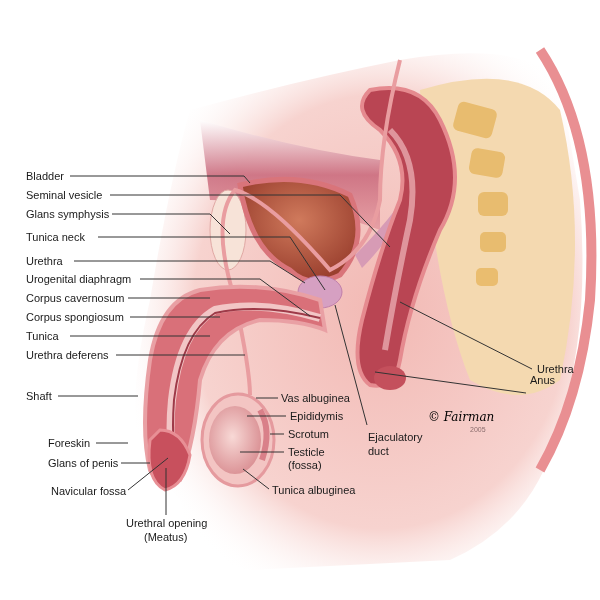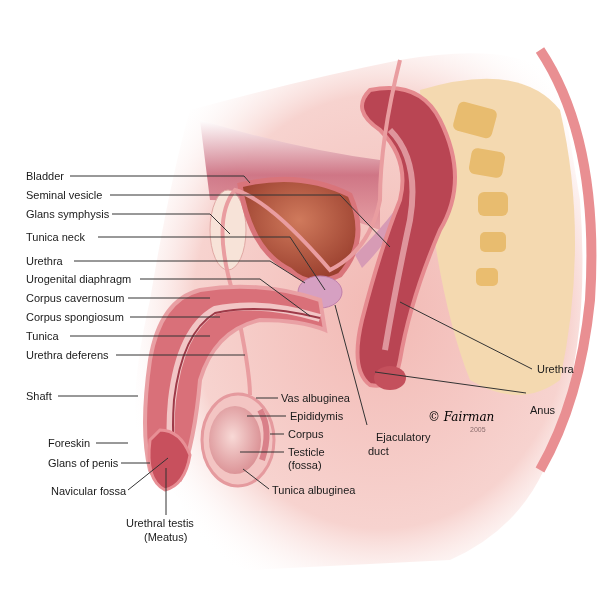--- a/index.html
+++ b/index.html
@@ -117,27 +117,27 @@
 <div class="lbl" style="left:26px;top:292px">Corpus cavernosum</div>
 <div class="lbl" style="left:26px;top:311px">Corpus spongiosum</div>
 <div class="lbl" style="left:26px;top:330px">Tunica</div>
 <div class="lbl" style="left:26px;top:349px">Urethra deferens</div>
 <div class="lbl" style="left:26px;top:390px">Shaft</div>
 <div class="lbl" style="left:48px;top:437px">Foreskin</div>
 <div class="lbl" style="left:48px;top:457px">Glans of penis</div>
 <div class="lbl" style="left:51px;top:485px">Navicular fossa</div>
 
 <div class="lbl" style="left:537px;top:363px">Urethra</div>
-<div class="lbl" style="left:530px;top:404px">Anus</div>
+<div class="lbl" style="left:530px;top:374px">Anus</div>
 <div class="lbl" style="left:281px;top:392px">Vas albuginea</div>
 <div class="lbl" style="left:290px;top:410px">Epididymis</div>
-<div class="lbl" style="left:288px;top:428px">Corpus</div>
+<div class="lbl" style="left:288px;top:428px">Scrotum</div>
 <div class="lbl" style="left:288px;top:446px">Testicle</div>
 <div class="lbl" style="left:288px;top:459px">(fossa)</div>
 <div class="lbl" style="left:272px;top:484px">Tunica albuginea</div>
-<div class="lbl" style="left:376px;top:431px">Ejaculatory</div>
+<div class="lbl" style="left:368px;top:431px">Ejaculatory</div>
 <div class="lbl" style="left:368px;top:445px">duct</div>
 
-<div class="lbl" style="left:126px;top:517px">Urethral testis</div>
+<div class="lbl" style="left:126px;top:517px">Urethral opening</div>
 <div class="lbl" style="left:144px;top:531px">(Meatus)</div>
 
 <div class="sig" style="left:428px;top:410px">© Fairman</div>
 <div class="sigyear" style="left:470px;top:426px">2005</div>
 
 </body></html>

